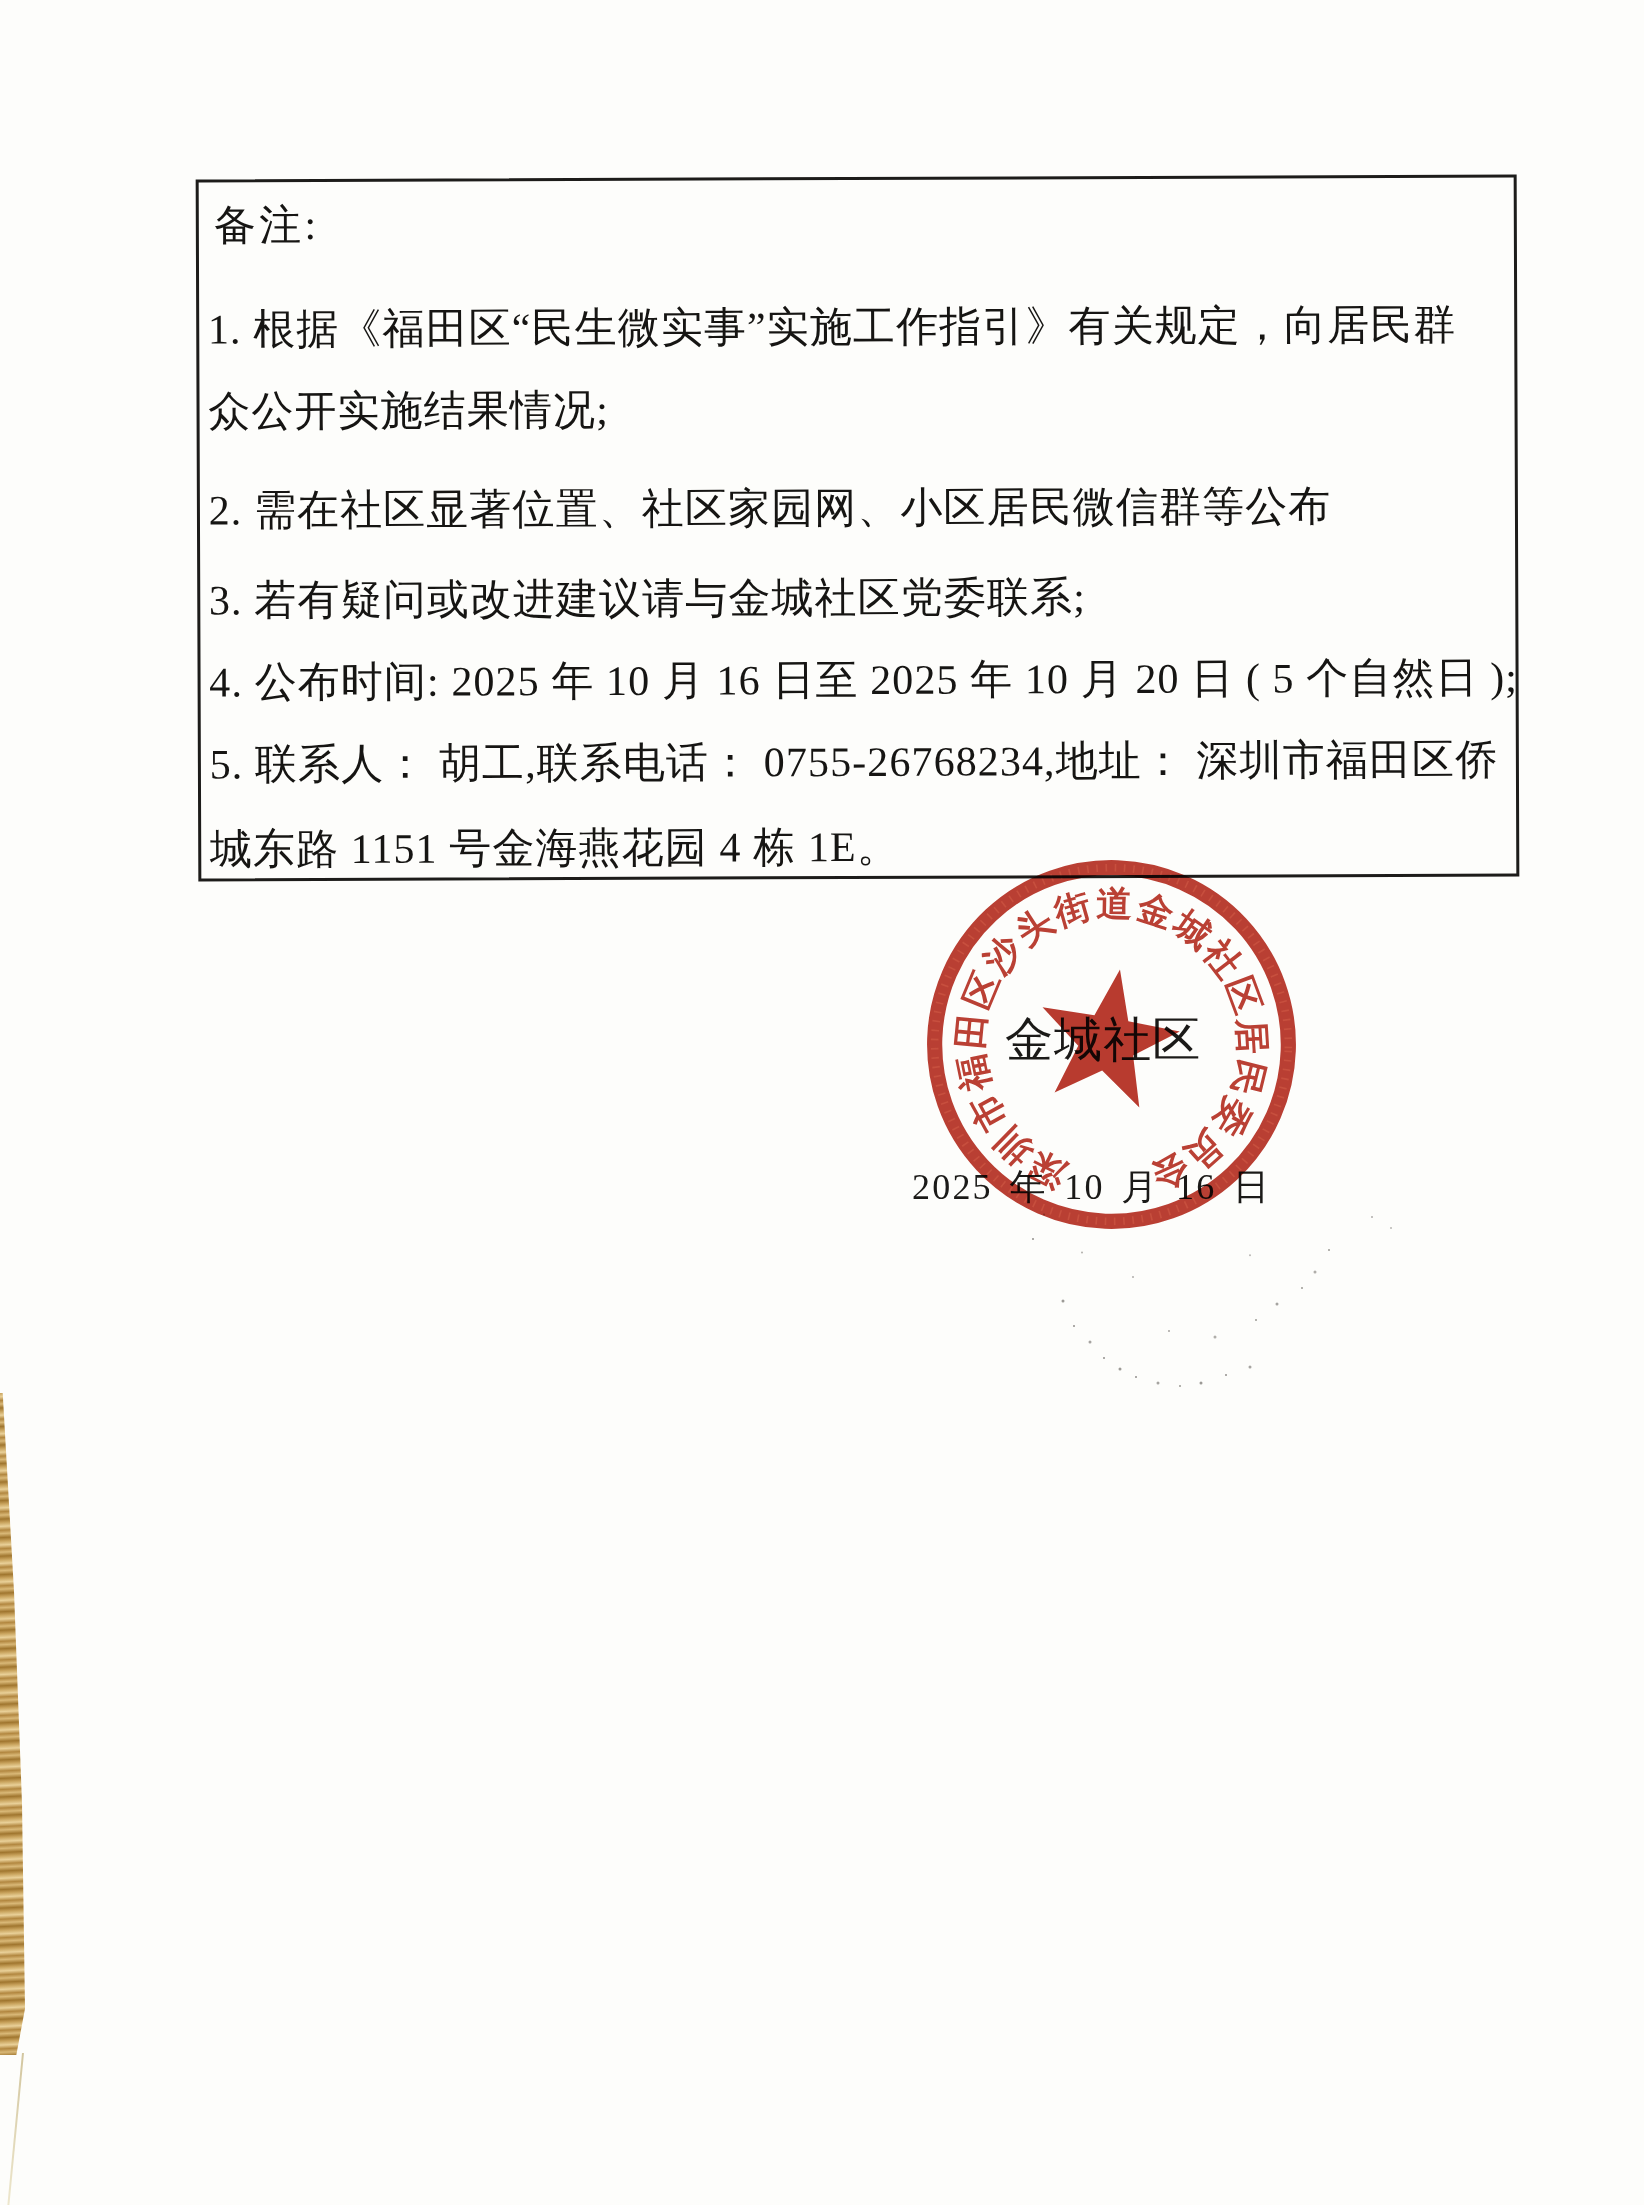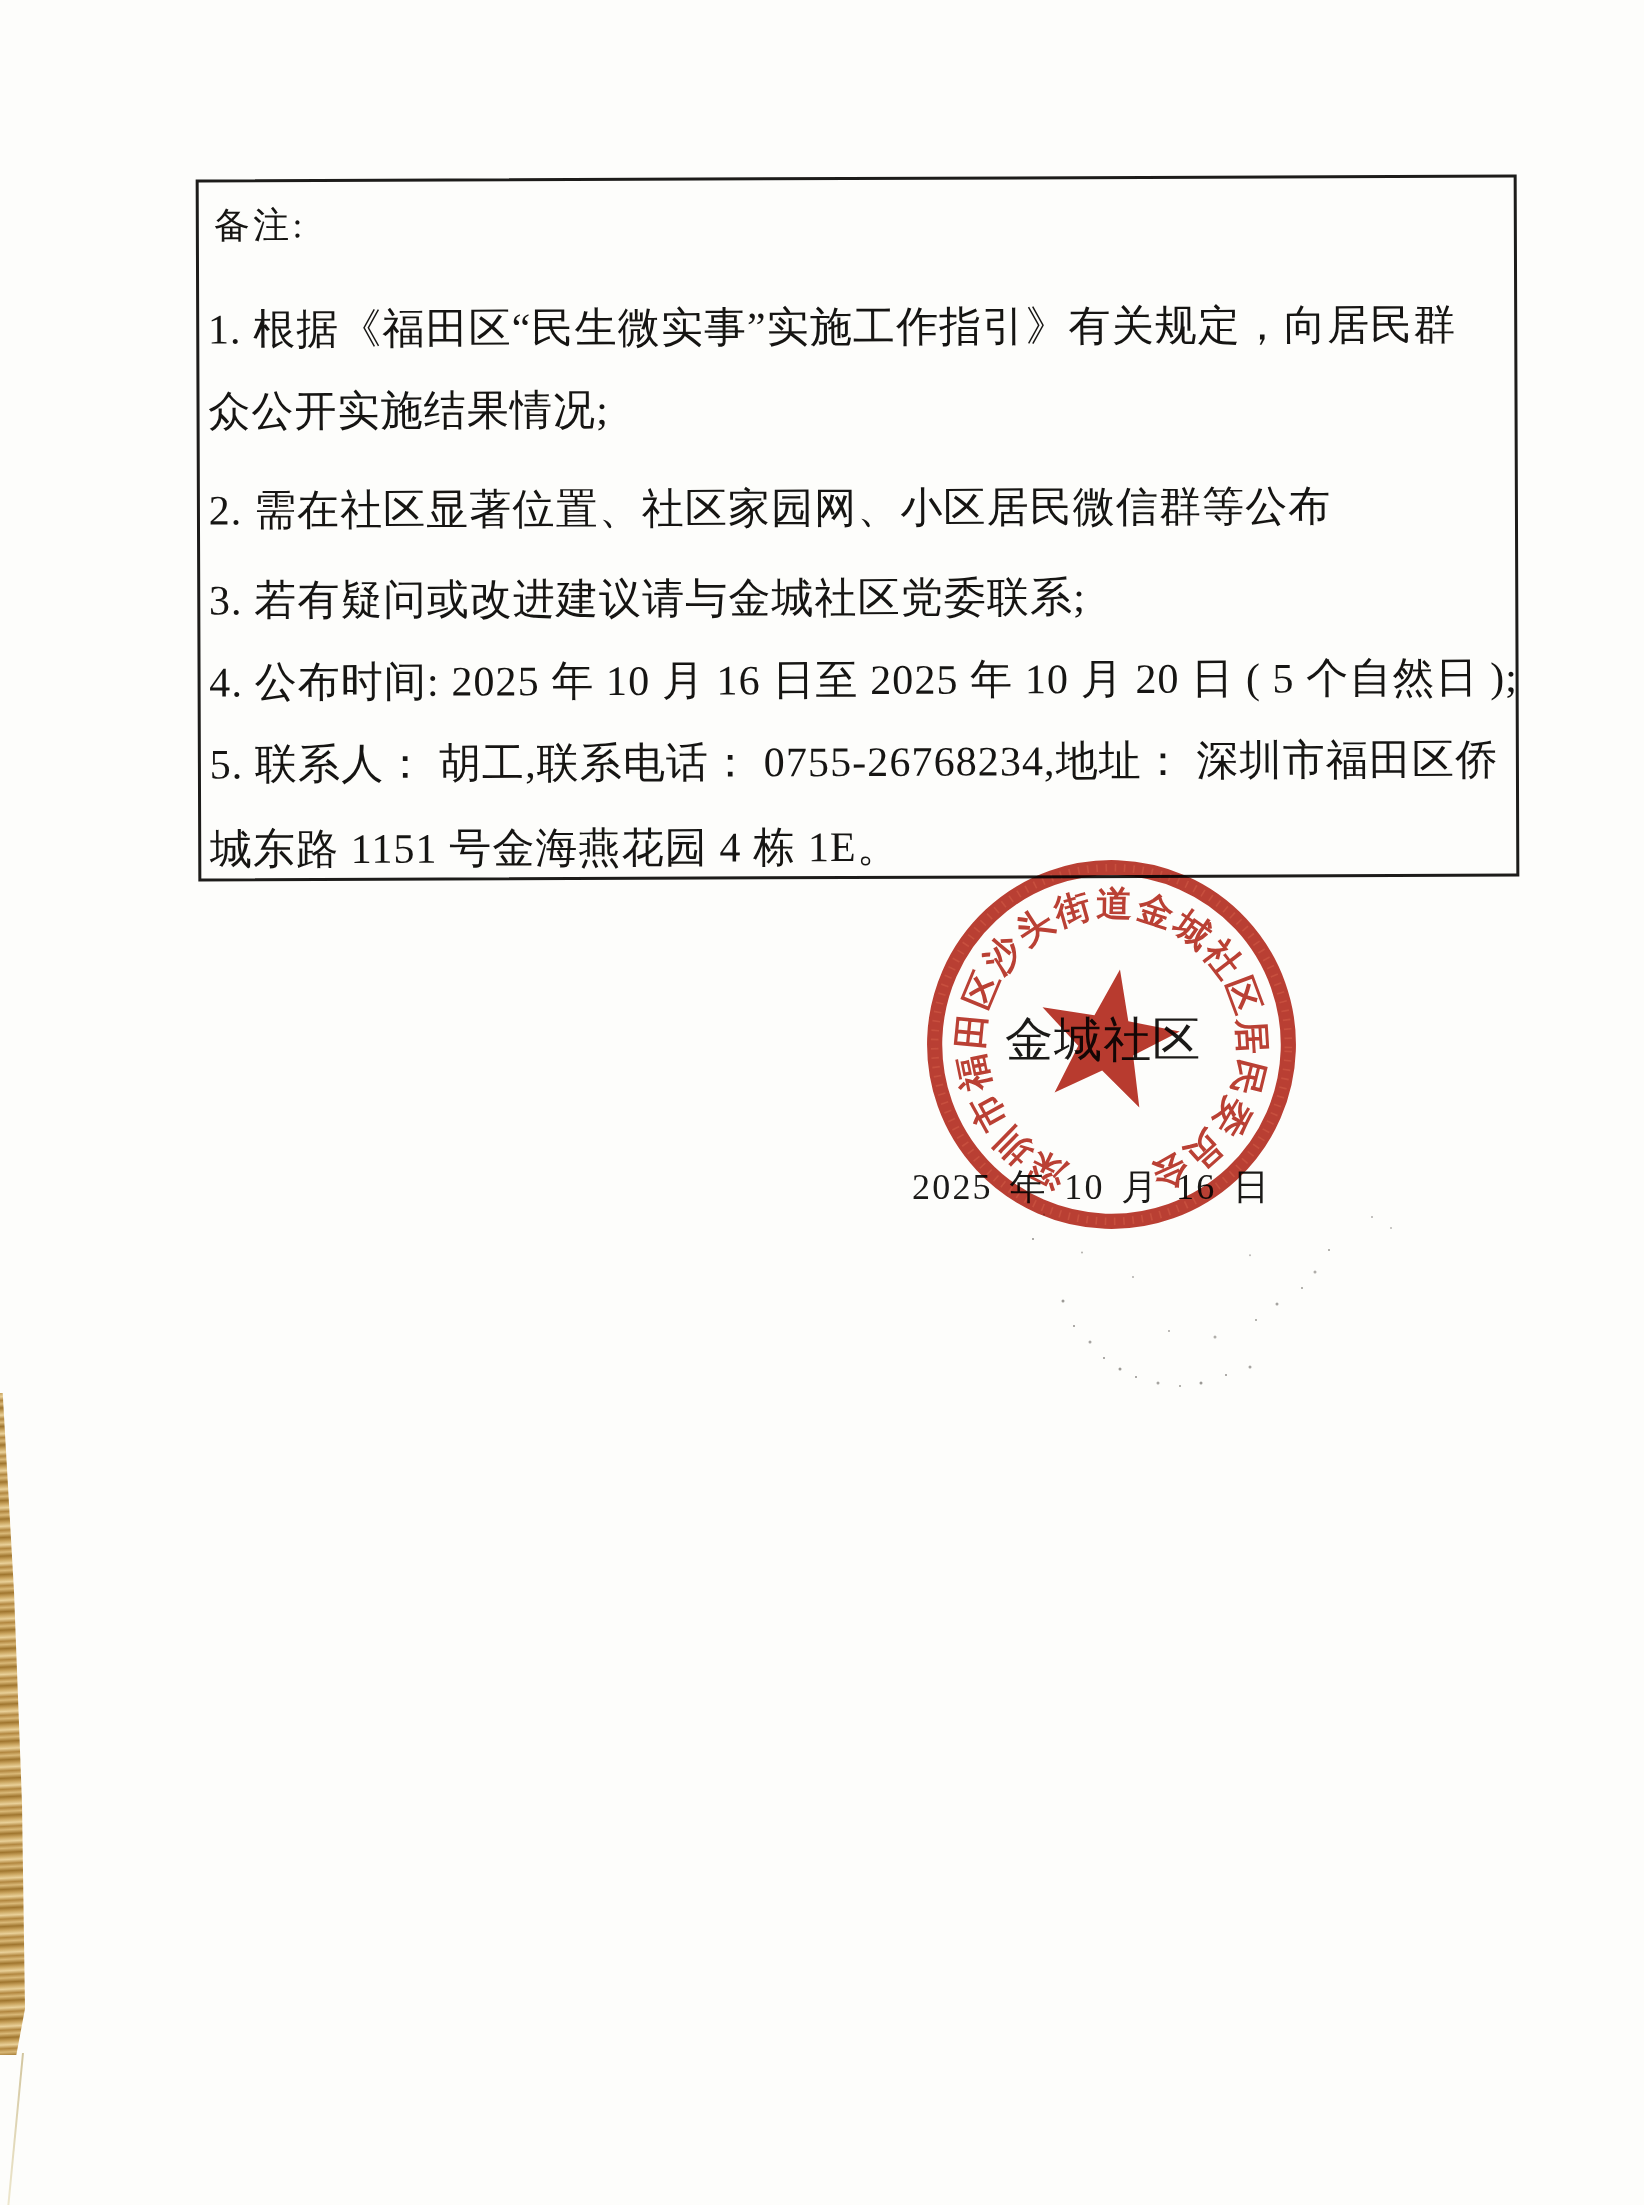--- a/index.html
+++ b/index.html
@@ -10,21 +10,21 @@
   }
   
   .notes-box{
     position:absolute;left:197px;top:177px;width:1315px;height:696px;
     border:3.3px solid #1d1c1a;
     transform:rotate(-0.22deg);
     background:transparent;
   }
   .note-heading{
     position:absolute;left:15px;top:15.7px;
-    font-size:36px;line-height:54px;color:#161513;
+    font-size:42px;line-height:54px;color:#161513;
     letter-spacing:3.3px;white-space:pre;
   }
   .note-line{
     position:absolute;left:8.7px;
     font-size:42px;line-height:54px;color:#161513;
     letter-spacing:1.1px;white-space:pre;
   }
   .note-line.l1{top:120px;}
   .note-line.l2{top:202px;}
   .note-line.l3{top:301px;}

